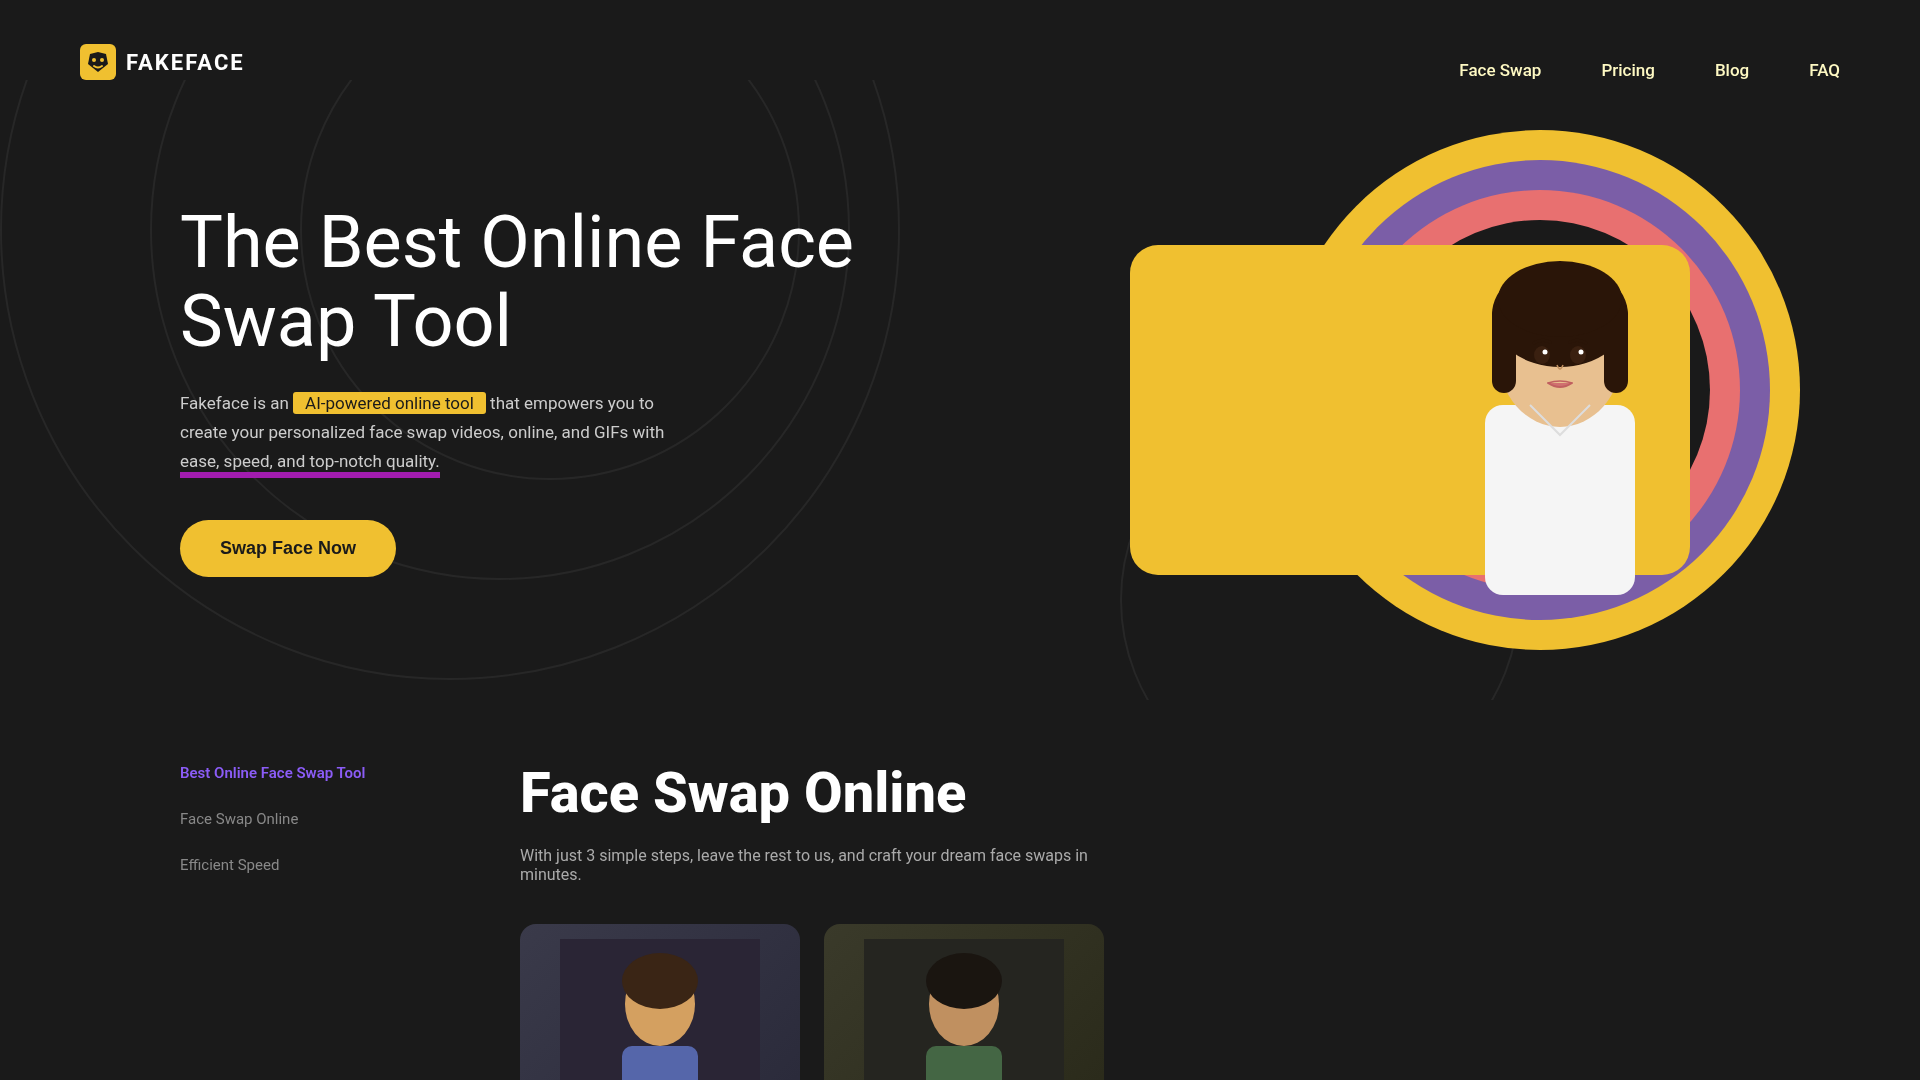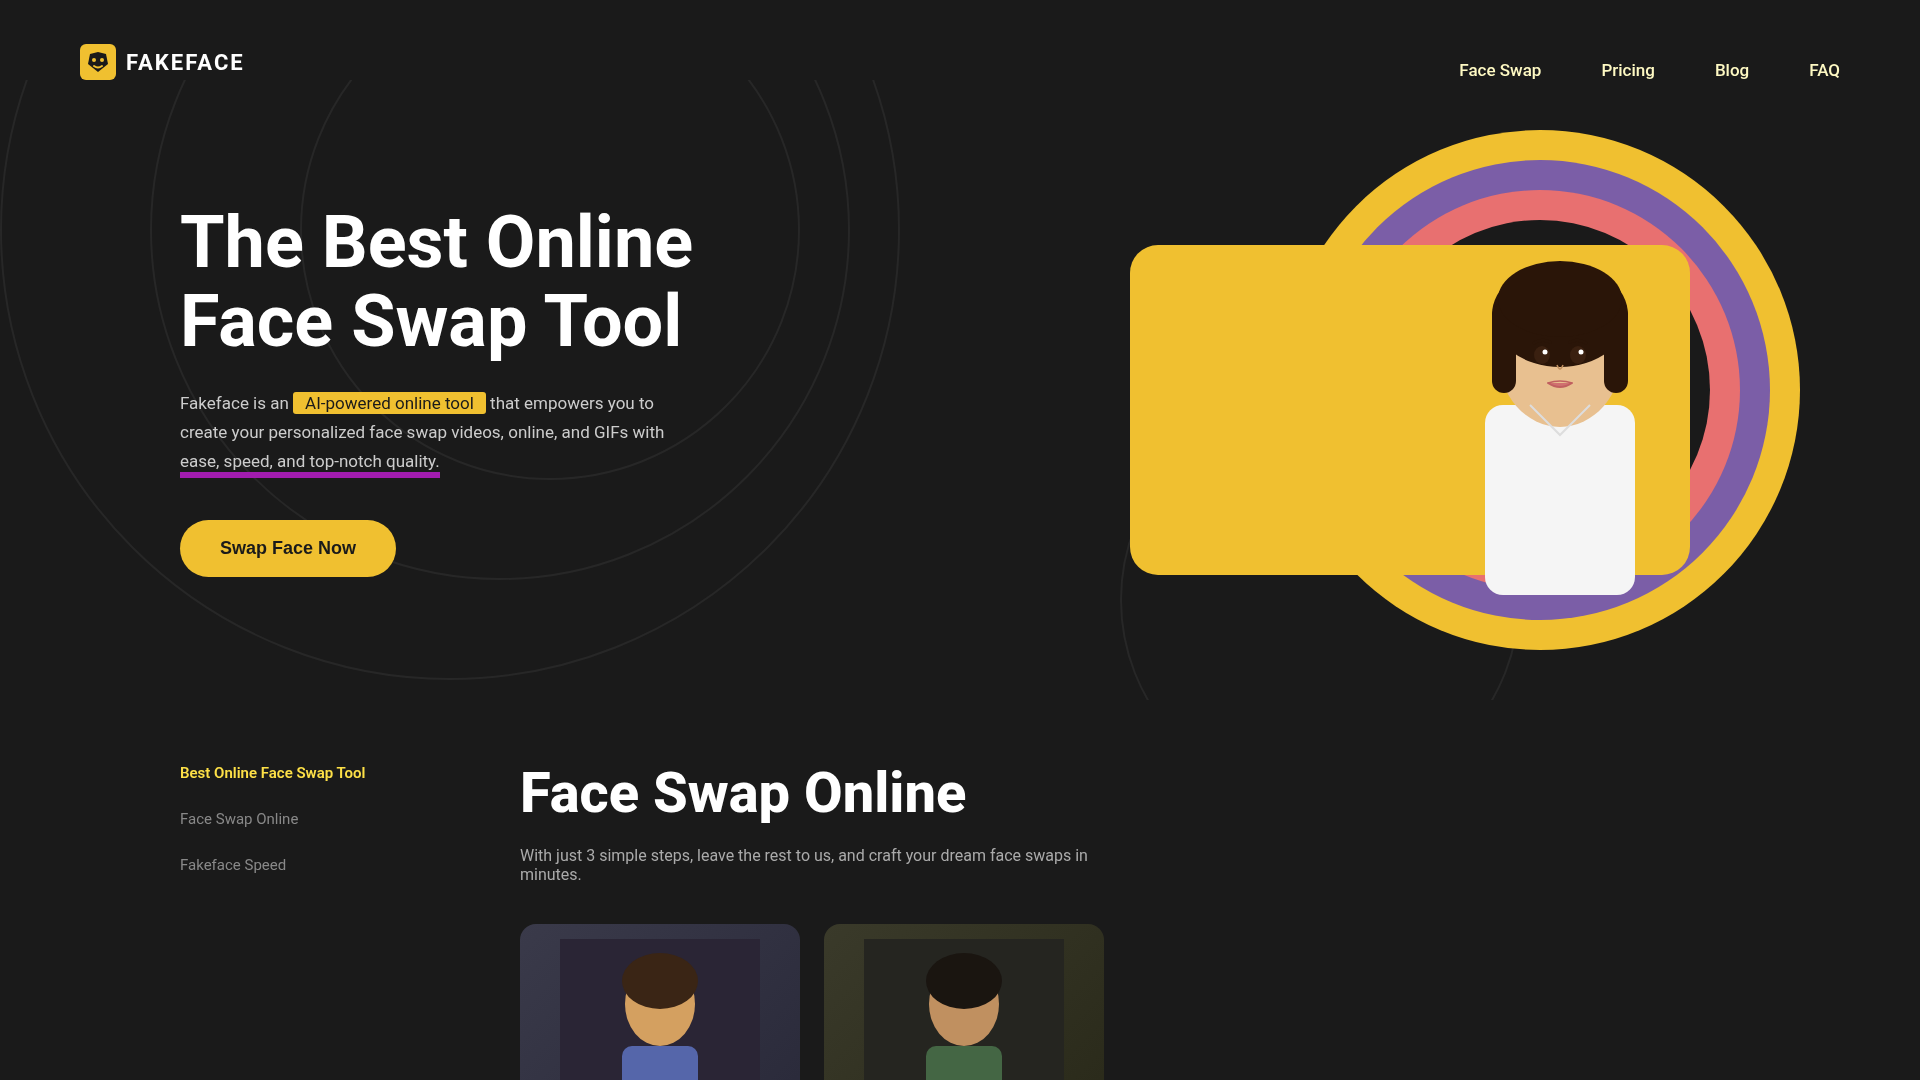--- a/index.html
+++ b/index.html
@@ -79,21 +79,21 @@
     .bg-circle-3 { width: 900px; height: 900px; top: -300px; left: 0px; }
     .bg-circle-4 { width: 400px; height: 400px; bottom: -100px; right: 400px; }
 
     .hero-left {
       position: relative;
       z-index: 2;
       max-width: 680px;
     }
     .hero-title {
       font-size: 72px;
-      font-weight: 700;
+      font-weight: 400;
       line-height: 1.1;
       color: #ffffff;
       margin-bottom: 28px;
     }
     .hero-description {
       font-size: 17px;
       line-height: 1.7;
       color: #cccccc;
       margin-bottom: 44px;
       max-width: 500px;
@@ -205,21 +205,21 @@
       flex-direction: column;
       gap: 20px;
     }
     .sidebar-nav-item {
       font-size: 15px;
       color: #888888;
       cursor: pointer;
       padding: 4px 0;
     }
     .sidebar-nav-item.active {
-      color: #fde047;
+      color: #8b5cf6;
       font-weight: 600;
     }
     .lower-content {
       flex: 1;
     }
     .section-title {
       font-size: 56px;
       font-weight: 800;
       color: #ffffff;
       margin-bottom: 20px;
@@ -342,21 +342,21 @@
     </div>
   </div>
 </section>
 
 <div class="lower-section">
   <div class="lower-layout">
 
     <div class="sidebar-nav">
       <div class="sidebar-nav-item active">Best Online Face Swap Tool</div>
       <div class="sidebar-nav-item">Face Swap Online</div>
-      <div class="sidebar-nav-item">Fakeface Speed</div>
+      <div class="sidebar-nav-item">Efficient Speed</div>
     </div>
 
     <div class="lower-content">
       <h2 class="section-title">Face Swap Online</h2>
       <p class="section-description">With just 3 simple steps, leave the rest to us, and craft your dream face swaps in minutes.</p>
 
       <div class="cards-row">
         <div class="feature-card card-img-1">
           <div class="card-placeholder">
             <svg width="200" height="150" viewBox="0 0 200 150" xmlns="http://www.w3.org/2000/svg">

